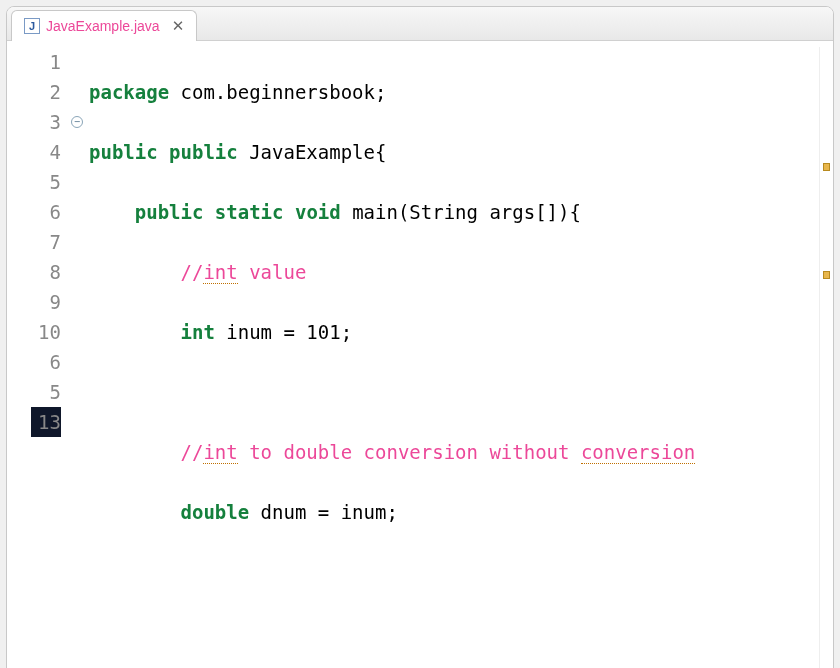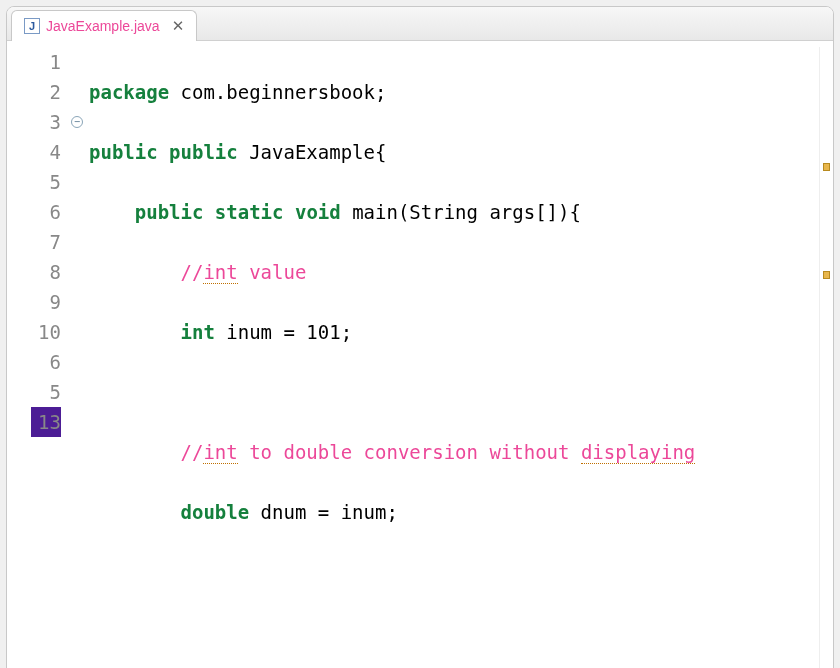--- a/index.html
+++ b/index.html
@@ -74,21 +74,21 @@
     .gutter {
       text-align: right;
       padding-right: 10px;
       color: #888;
       user-select: none;
       font-size: 19px;
       line-height: 30px;
       font-family: "Menlo","Monaco","Consolas",monospace;
       width: 40px;
     }
-    .gutter .cur { background: #4c1d95; }
+    .gutter .cur { background: #0f172a; }
     .fold-col {
       width: 18px;
       font-size: 14px;
       line-height: 30px;
       color: #8aa;
     }
     .fold-toggle {
       display: inline-block;
       width: 12px; height: 12px;
       border: 1px solid #8aa5b8;
@@ -167,21 +167,21 @@
         <div>&nbsp;</div>
         <div>&nbsp;</div>
     </div>
     <div class="code">
 <div><span class="kw">package</span><span> com.beginnersbook;</span></div>
 <div><span class="kw">public</span> <span class="kw">public</span><span> JavaExample{</span></div>
 <div><span>    </span><span class="kw">public</span> <span class="kw">static</span> <span class="kw">void</span><span> main(String args[]){</span></div>
 <div><span>        </span><span class="comment"><span>//</span><span class="spellerr">int</span><span> value</span></span></div>
 <div><span>        </span><span class="kw">int</span><span> inum = 101;</span></div>
 <div>&nbsp;</div>
-<div><span>        </span><span class="comment"><span>//</span><span class="spellerr">int</span><span> to double conversion without </span><span class="spellerr">displaying</span></span></div>
+<div><span>        </span><span class="comment"><span>//</span><span class="spellerr">int</span><span> to double conversion without </span><span class="spellerr">conversion</span></span></div>
 <div><span>        </span><span class="kw">double</span><span> dnum = inum;</span></div>
 <div>&nbsp;</div>
 <div><span>        </span></div>
 
 
 
     </div>
     <div class="overview-ruler">
       <div style="height:86px"></div>
       <div class="ruler-mark"></div>

